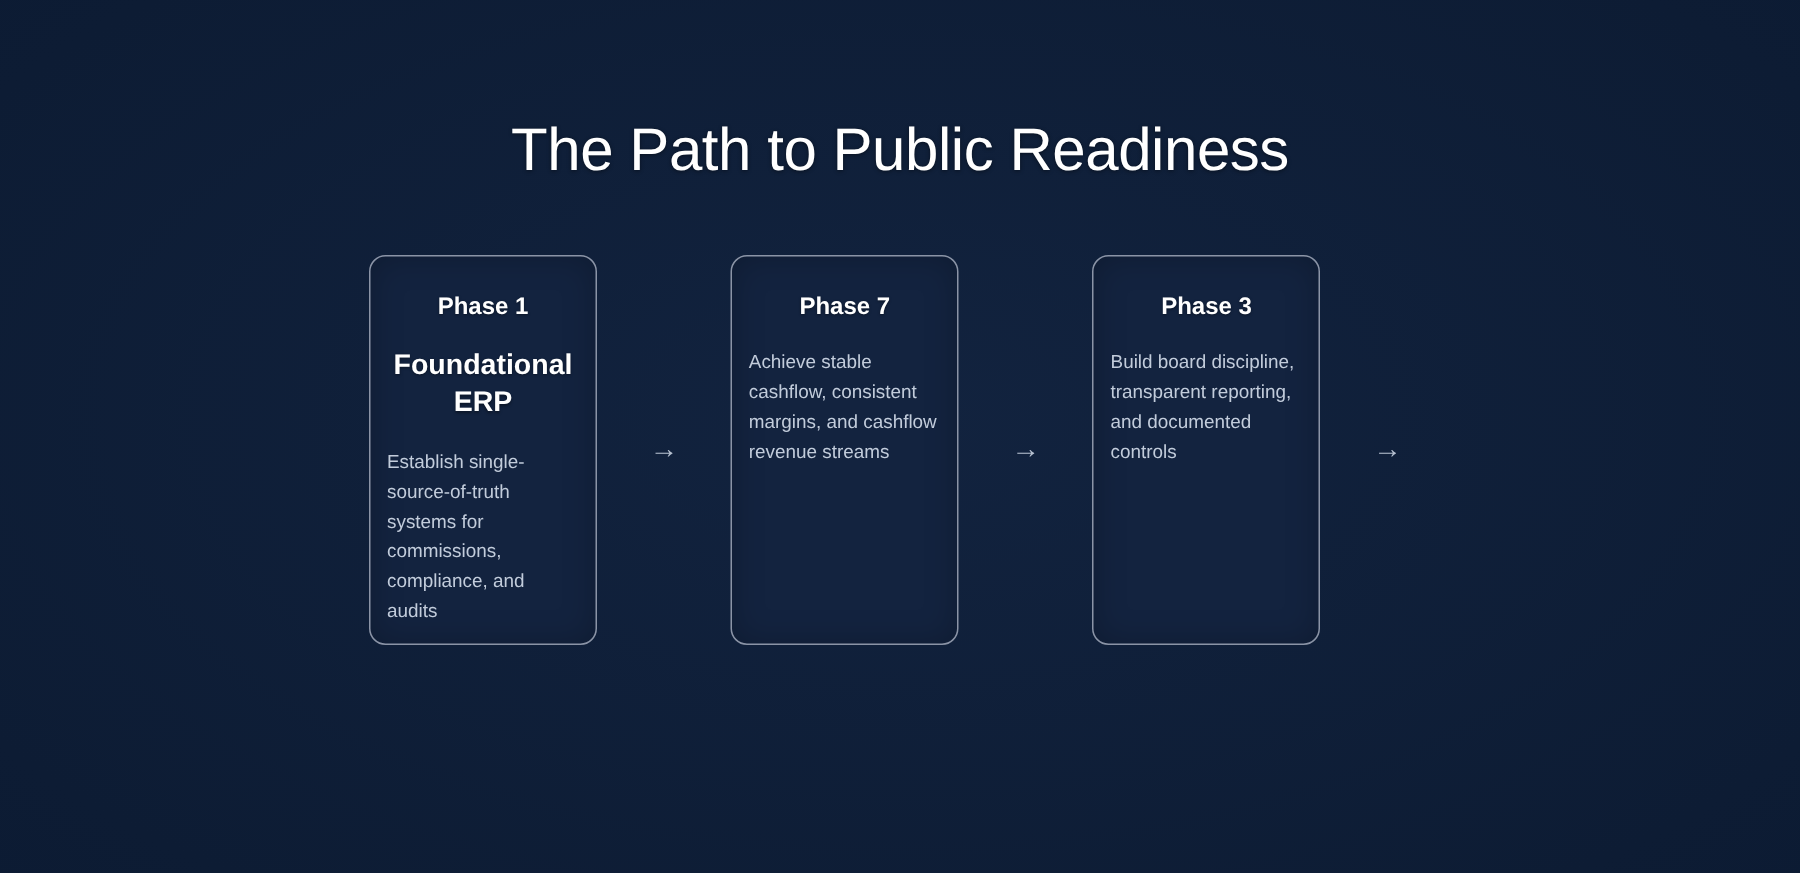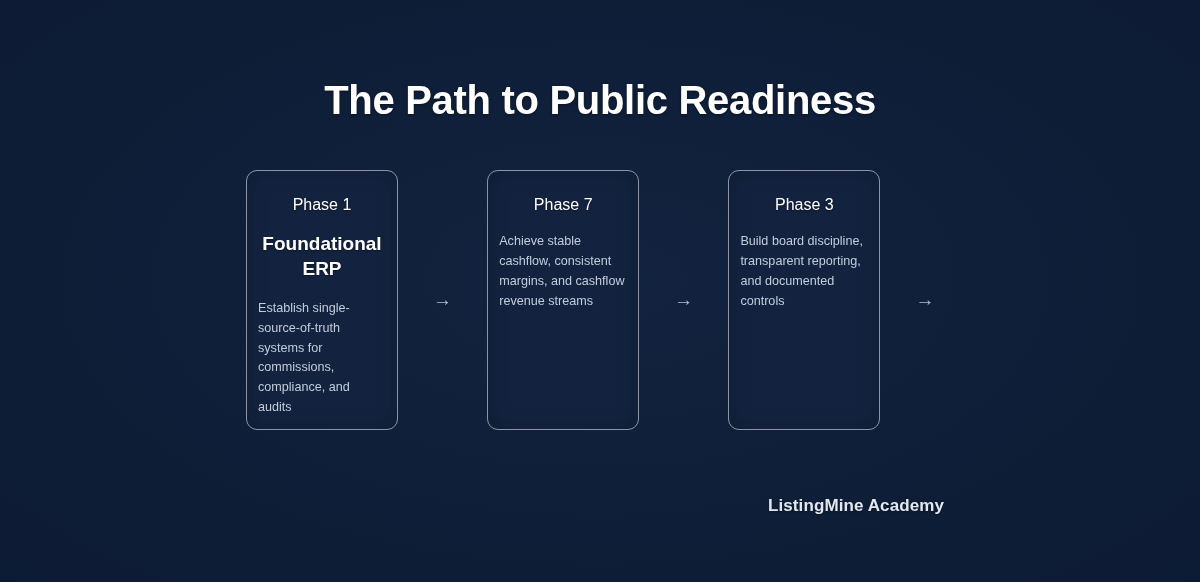--- a/index.html
+++ b/index.html
@@ -24,21 +24,21 @@
     overflow: hidden;
   }
 
   .slide-title {
     position: absolute;
     top: 78px;
     left: 0;
     width: 1200px;
     text-align: center;
     font-size: 40px;
-    font-weight: bold;
+    font-weight: normal;
     color: #ffffff;
     letter-spacing: -0.3px;
     text-shadow: 0 1px 3px rgba(0,0,0,0.45);
   }
 
   .flow {
     position: absolute;
     top: 170px;
     left: 246px;
     width: 694px;
@@ -57,21 +57,21 @@
     border-radius: 11px;
     padding: 24px 11px 16px 11px;
     display: flex;
     flex-direction: column;
     align-items: center;
     box-shadow: inset 0 0 22px rgba(0,0,0,0.22);
   }
 
   .phase-label {
     font-size: 16px;
-    font-weight: normal;
+    font-weight: bold;
     color: #ffffff;
     line-height: 1.2;
     text-shadow: 0 1px 2px rgba(0,0,0,0.4);
   }
 
   .phase-name {
     margin-top: 18px;
     font-size: 19px;
     font-weight: bold;
     color: #ffffff;
@@ -137,15 +137,14 @@
     <div class="phase-card">
       <div class="phase-label">Phase 3</div>
       <div class="phase-desc">Build board discipline, transparent reporting, and documented controls</div>
     </div>
 
     <div class="arrow-connector">→</div>
 
 
   </div>
 
-  <div class="footer-brand">ListingMine Academy</div>
 
 </div>
 
 </body></html>

